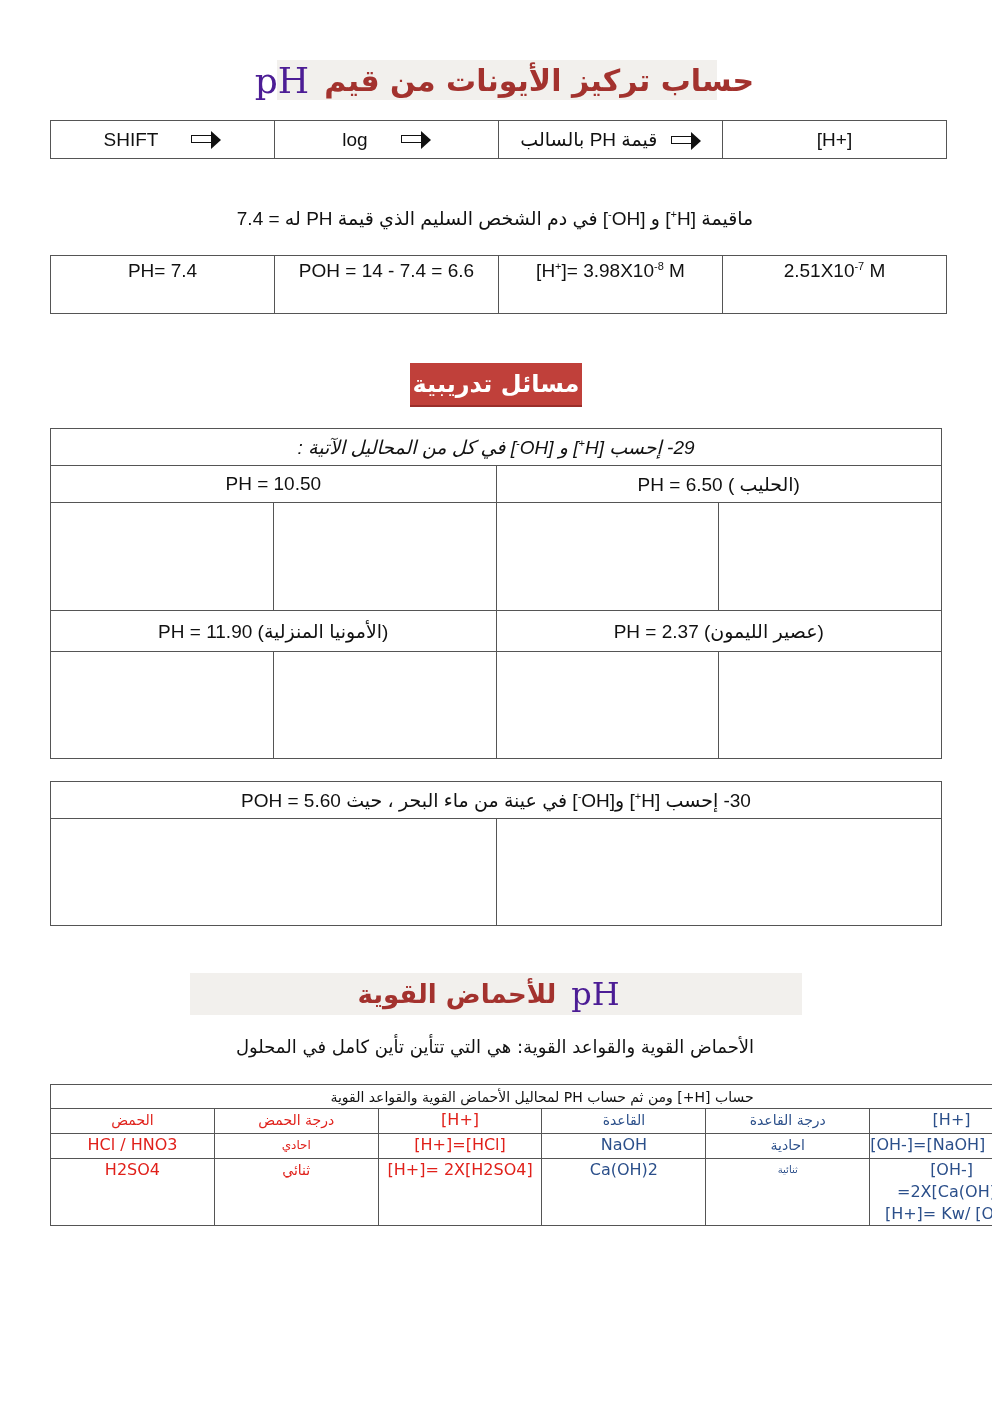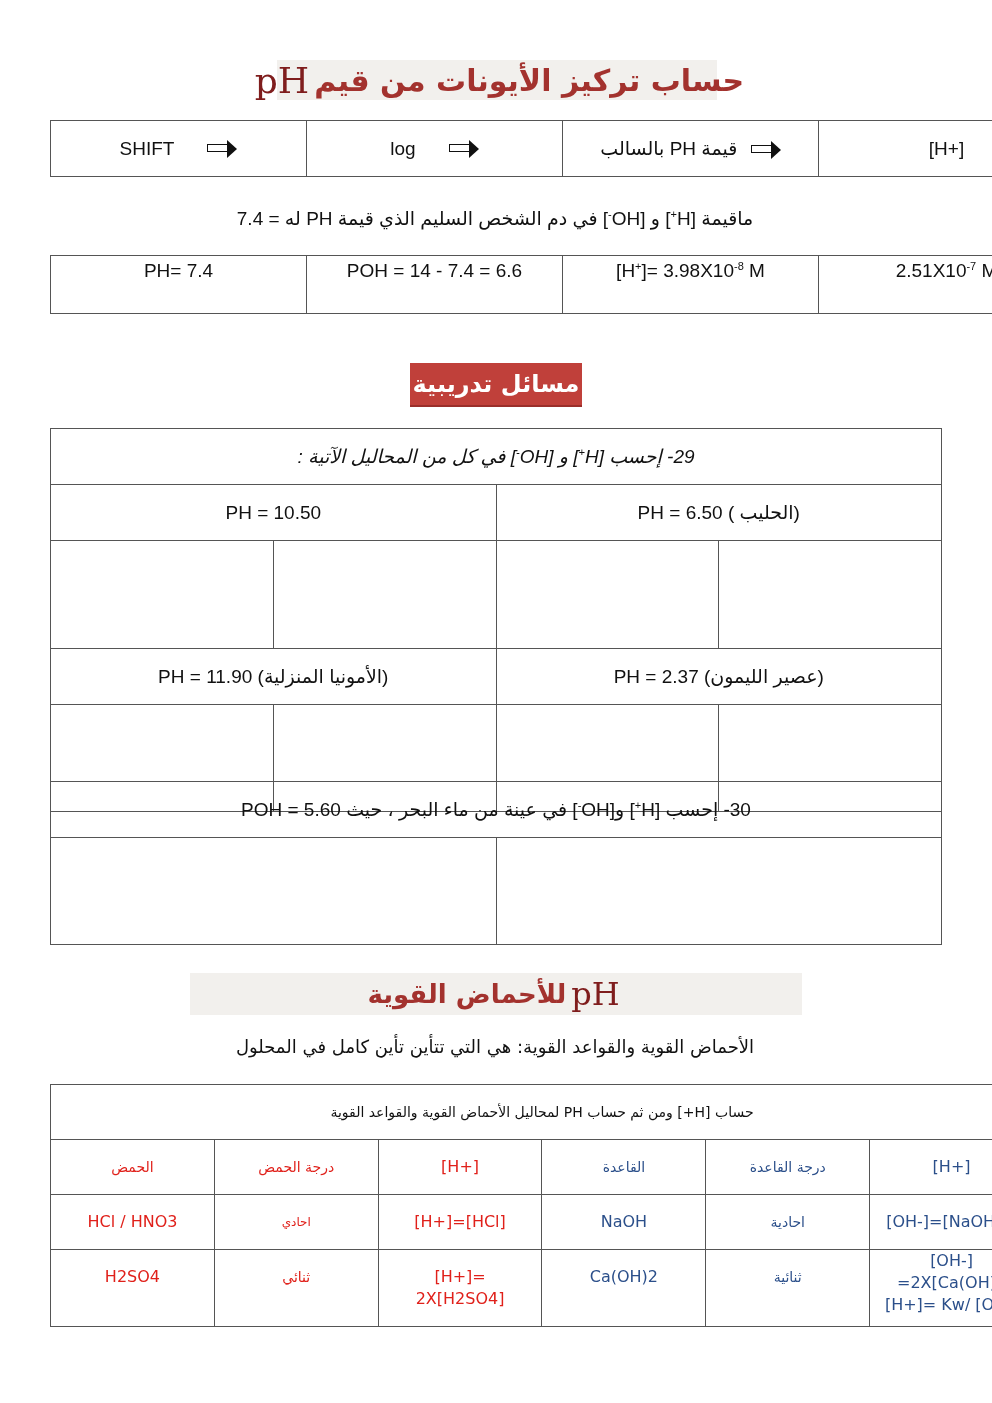--- a/index.html
+++ b/index.html
@@ -9,29 +9,29 @@
     color: #111;
   }
   .abs { position: absolute; }
   .banner-title {
     position: absolute; display: flex; align-items: center; justify-content: center;
     background: #f2f0ed; color: #a3322e; font-weight: bold;
     font-family: "DejaVu Sans", sans-serif; direction: rtl; white-space: nowrap;
   }
   .banner-title .ph-latin {
     font-family: "DejaVu Serif", "Liberation Serif", serif; font-weight: normal;
-    color: #7f1d1d; direction: ltr; display: inline-block; margin: 0 5px;
+    color: #4c1d95; direction: ltr; display: inline-block; margin: 0 15px;
   }
   .red-banner {
     position: absolute; background: #c0403a; color: #fff; font-weight: bold;
     display: flex; align-items: center; justify-content: center; direction: rtl;
     font-family: "DejaVu Sans", sans-serif; border-bottom: 2px solid #9a2e2a;
   }
   table { border-collapse: collapse; position: absolute; table-layout: fixed; }
-  td { border: 1px solid #555; padding: 16px; text-align: center; vertical-align: top; }
+  td { border: 1px solid #555; padding: 0; text-align: center; vertical-align: top; }
   .cell-text { font-family: "Liberation Sans", "DejaVu Sans", sans-serif; font-size: 19px; }
   .arrow {
     display: inline-block; width: 30px; height: 10px; position: relative; vertical-align: middle;
     margin-left: 28px;
   }
   .arrow::before {
     content: ""; position: absolute; left: 0; top: 0; width: 22px; height: 8px;
     border: 1.4px solid #111; border-right: none; box-sizing: border-box;
   }
   .arrow::after {
@@ -191,17 +191,17 @@
     <td class="red"><span>[H+]=[HCl]</span></td>
     <td class="blue"><span>NaOH</span></td>
     <td class="blue" style="font-size:14px;"><span>احادية</span></td>
     <td class="blue" style="white-space:pre;"><span>[OH-]=[NaOH]     [H+]= Kw/ [OH]</span></td>
   </tr>
   <tr style="height:48px;">
     <td class="red"><span>H2SO4</span></td>
     <td class="red" style="font-size:14px;"><span>ثنائي</span></td>
     <td class="red"><span>[H+]= 2X[H2SO4]</span></td>
     <td class="blue"><span>Ca(OH)2</span></td>
-    <td class="blue" style="font-size:14px;"><span>ثنائية</span></td>
+    <td class="blue" style="font-size:10px;"><span>ثنائية</span></td>
     <td class="blue" style="padding:0 12px;"><span>[OH-] =2X[Ca(OH)2       [H+]= Kw/ [OH-]</span></td>
   </tr>
 </tbody>
   </table>
 
 </body></html>

